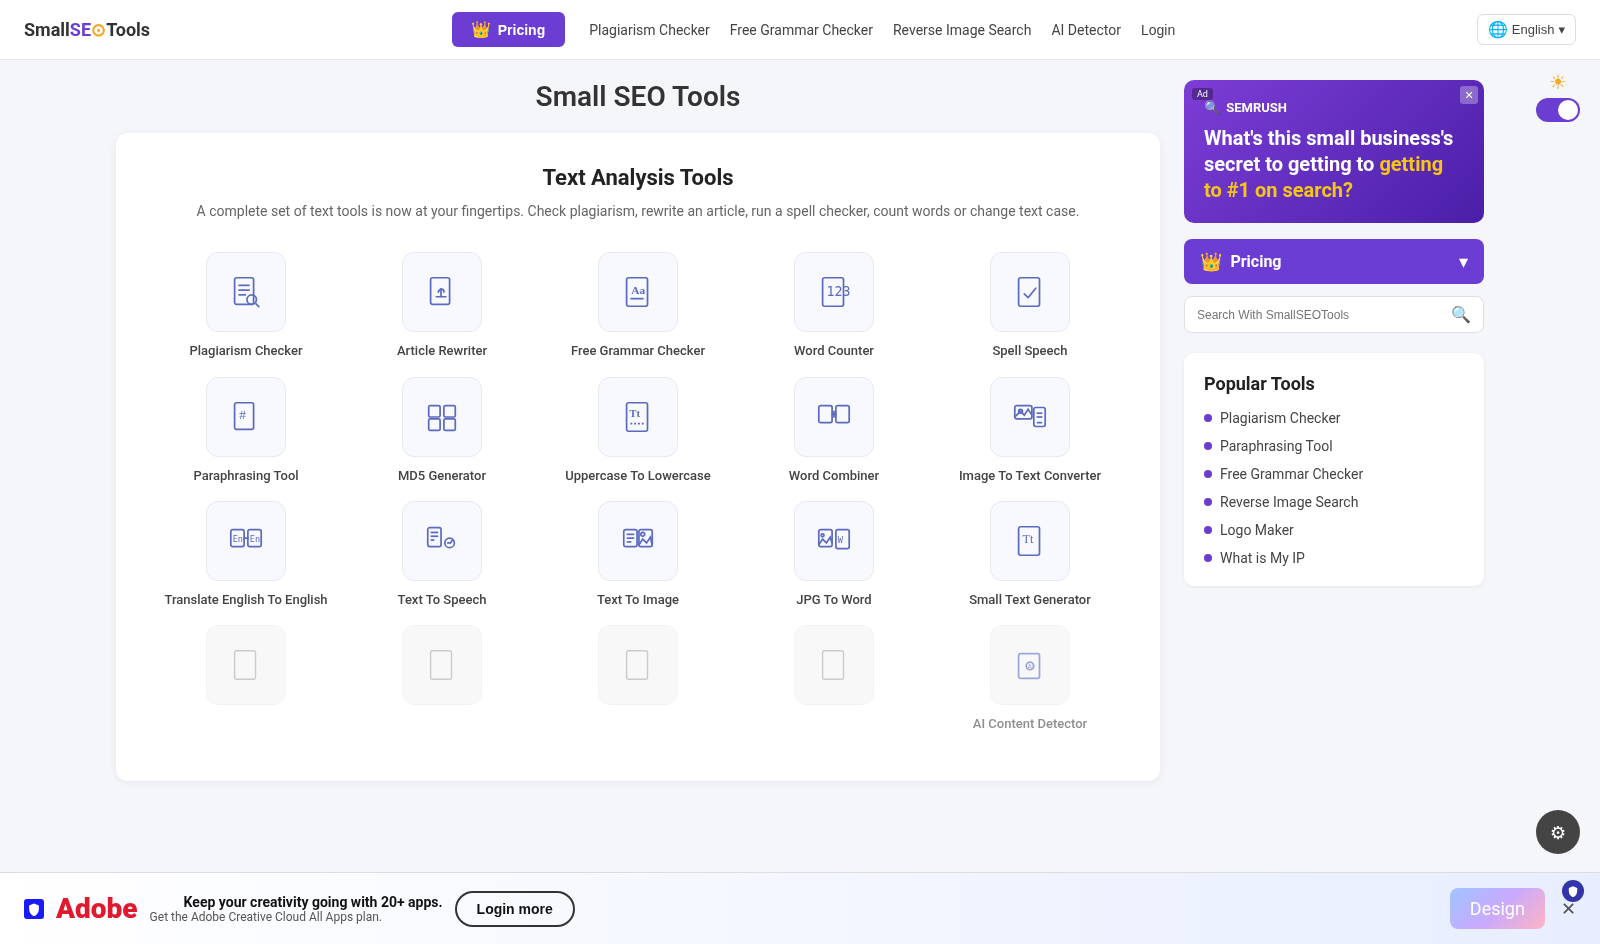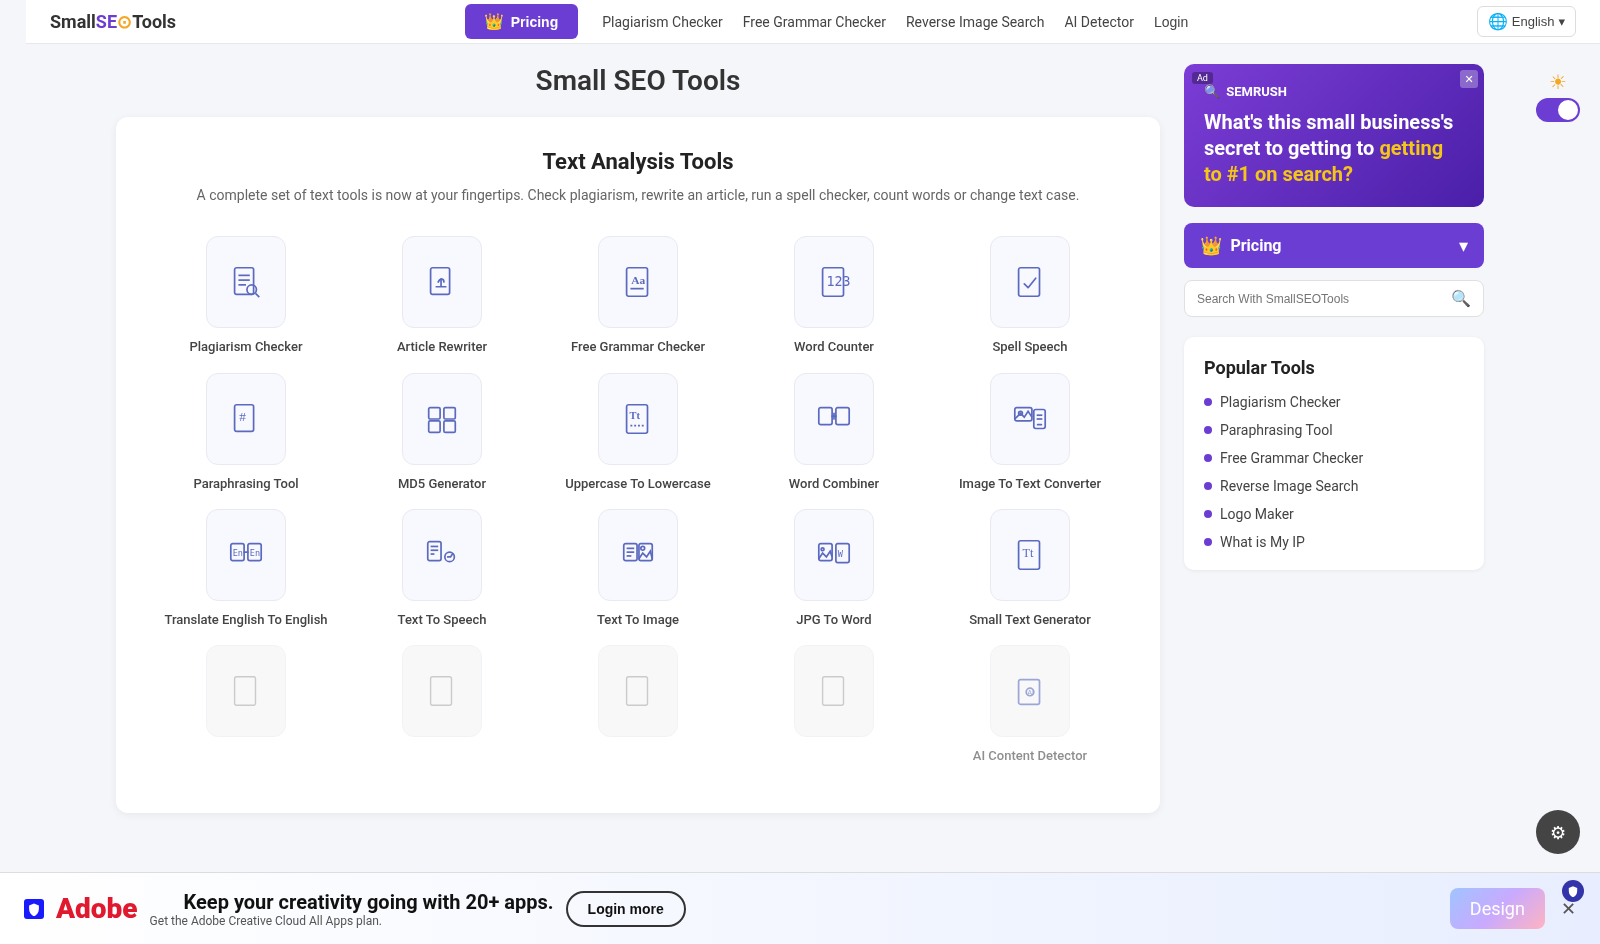--- a/index.html
+++ b/index.html
@@ -1,22 +1,22 @@
 <!DOCTYPE html>
 <html><head>
   <meta charset="utf-8">
   <style>
     * { box-sizing: border-box; margin: 0; padding: 0; }
     body { font-family: -apple-system, BlinkMacSystemFont, 'Segoe UI', Roboto, sans-serif; background: #f5f6fa; color: #333; }
 
     
     .header {
       display: flex; align-items: center; justify-content: space-between;
-      padding: 0 24px; height: 44px; background: #fff;
-      border-bottom: 1px solid #e8e8e8; position: sticky; top: 0; z-index: 100; margin-left: 26px;
+      padding: 0 24px; height: 60px; background: #fff;
+      border-bottom: 1px solid #e8e8e8; position: sticky; top: 0; z-index: 100;
     }
     .logo { display: flex; align-items: center; font-size: 18px; font-weight: 700; color: #333; text-decoration: none; }
     .logo-seo { color: #6c3dd3; }
     .logo-o { color: #f5a623; }
 
     .header-nav { display: flex; align-items: center; gap: 8px; }
     .pricing-btn {
       display: flex; align-items: center; gap: 6px;
       background: #6c3dd3; color: #fff; border: none;
       padding: 8px 20px; border-radius: 6px; font-size: 14px; font-weight: 600; cursor: pointer;
@@ -67,21 +67,21 @@
 
     
     .tools-grid { display: grid; grid-template-columns: repeat(5, 1fr); gap: 16px; margin-bottom: 16px; }
 
     .tool-item {
       display: flex; flex-direction: column; align-items: center; gap: 10px;
       cursor: pointer; text-align: center;
     }
 
     .tool-icon-box {
-      width: 80px; height: 92px; background: #f8f9ff; border: 1.5px solid #e8eaf0;
+      width: 80px; height: 80px; background: #f8f9ff; border: 1.5px solid #e8eaf0;
       border-radius: 12px; display: flex; align-items: center; justify-content: center;
       transition: 0.2s;
     }
 
     .tool-icon-box svg { width: 38px; height: 38px; }
 
     .tool-label { font-size: 13px; color: #444; line-height: 1.4; font-weight: 500; }
 
     
     .sidebar { width: 300px; min-width: 300px; margin-left: 24px; }
@@ -124,21 +124,21 @@
 
     
     .bottom-ad {
       position: fixed; bottom: 0; left: 0; right: 0; height: 72px;
       background: linear-gradient(90deg, #fff 0%, #e8eeff 100%);
       display: flex; align-items: center; justify-content: space-between;
       padding: 0 24px; border-top: 1px solid #ddd; z-index: 200;
     }
     .bottom-ad-left { display: flex; align-items: center; gap: 12px; }
     .adobe-logo { font-size: 28px; font-weight: 900; color: #e0192e; }
-    .bottom-ad-text h4 { font-size: 20px; font-weight: 700; color: #111; padding-left: 34px; }
+    .bottom-ad-text h4 { font-size: 14px; font-weight: 700; color: #111; padding-left: 34px; }
     .bottom-ad-text p { font-size: 12px; color: #555; }
     .learn-more-btn {
       background: transparent; border: 2px solid #333; border-radius: 20px;
       padding: 8px 20px; font-size: 14px; font-weight: 600; cursor: pointer; color: #111;
     }
     .bottom-ad-right { position: relative; display: flex; align-items: center; }
     .bottom-ad-design { background: linear-gradient(135deg, #a0c4ff, #c8aaff, #ffb3c1); padding: 10px 20px; border-radius: 8px; font-size: 18px; font-weight: 400; color: #fff; }
     .bottom-ad-shield { position: absolute; top: -8px; right: -8px; width: 22px; height: 22px; background: #3333aa; border-radius: 50%; display: flex; align-items: center; justify-content: center; }
     .ad-close-x { background: none; border: none; font-size: 18px; color: #555; cursor: pointer; margin-left: 16px; }
 

